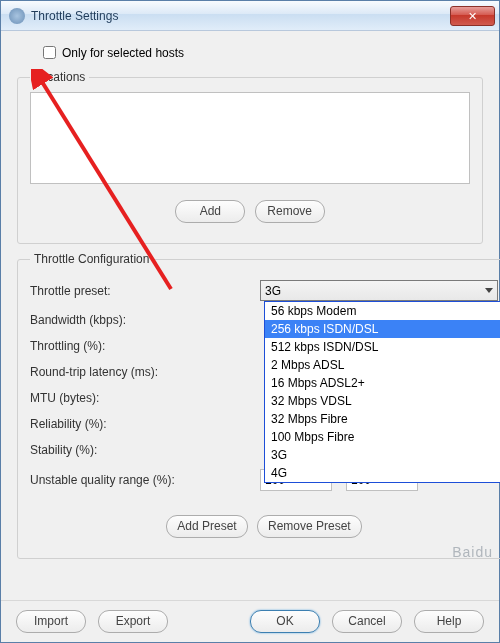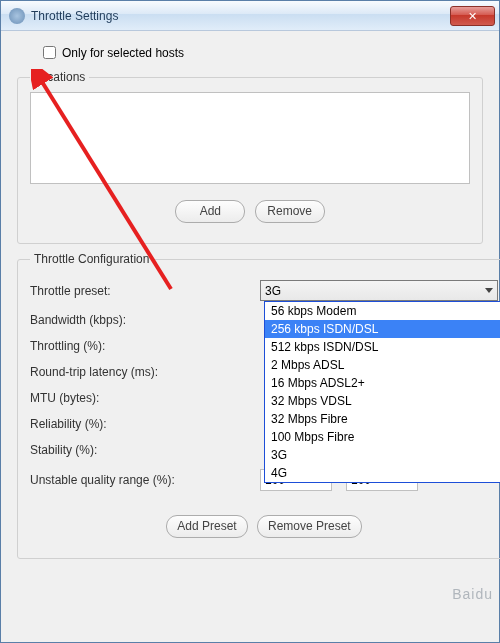--- a/index.html
+++ b/index.html
@@ -142,14 +142,22 @@
           <button class="btn">Add Preset</button>
           <button class="btn">Remove Preset</button>
         </div>
 
       </div>
     </fieldset>
 
     <div class="watermark">Baidu</div>
   </div>
 
+  <div class="footer">
+    <button class="btn">Import</button>
+    <button class="btn">Export</button>
+    <div class="spacer"></div>
+    <button class="btn ok-btn">OK</button>
+    <button class="btn">Cancel</button>
+    <button class="btn">Help</button>
+  </div>
 
 </div>
 
 </body></html>

